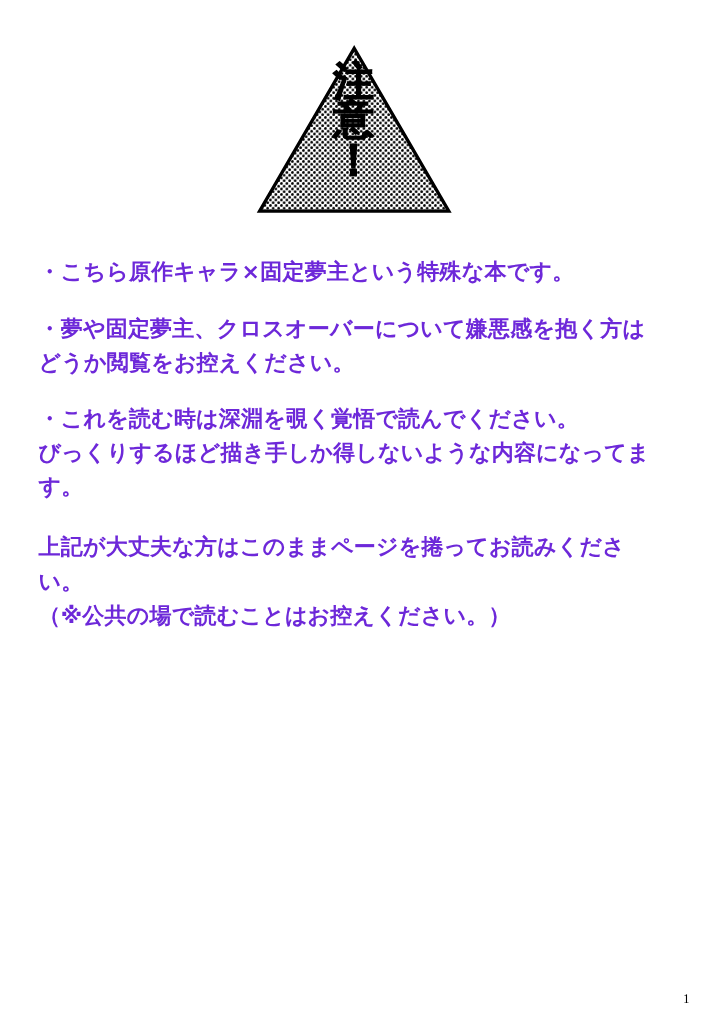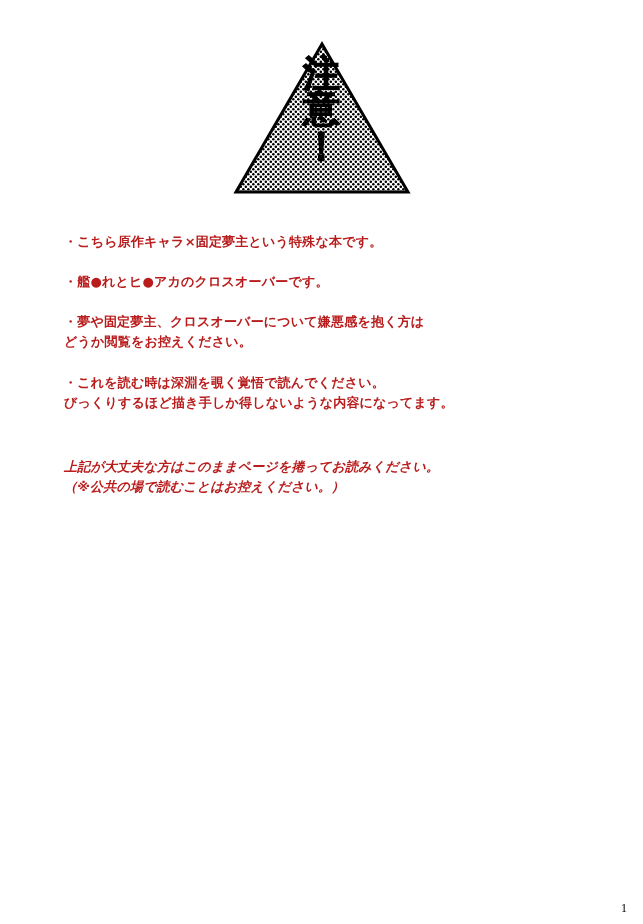--- a/index.html
+++ b/index.html
@@ -60,40 +60,39 @@
   }
   .warning-text .bang {
     font-size: 40px;
     line-height: 0.9;
     margin-top: 2px;
   }
 
   
   .body-text {
     position: absolute;
-    left: 64px;
+    left: 35px;
     top: 232px;
     width: 560px;
     font-family: "DejaVu Sans", "Liberation Sans", sans-serif;
     font-weight: bold;
-    font-size: 13px;
+    font-size: 20px;
     line-height: 1.55;
-    color: #b91c1c;
+    color: #6d28d9;
     letter-spacing: 0.2px;
   }
   .para {
     margin: 0 0 20px 0;
     white-space: pre-line;
   }
   .para.gap-big {
-    margin-bottom: 44px;
+    margin-bottom: 24px;
   }
   .para.gap-huge {
     margin-bottom: 56px;
-    font-style: italic;
   }
 
   
   .page-number {
     position: absolute;
     right: 16px;
     bottom: 8px;
     font-family: "Liberation Serif", serif;
     font-size: 12px;
     color: #000;
@@ -119,21 +118,20 @@
       <div class="warning-text">
         <span>注</span>
         <span>意</span>
         <span class="bang">！</span>
       </div>
     </div>
   </div>
 
   <div class="body-text">
     <p class="para">・こちら原作キャラ×固定夢主という特殊な本です。</p>
-    <p class="para">・艦●れとヒ●アカのクロスオーバーです。</p>
     <p class="para">・夢や固定夢主、クロスオーバーについて嫌悪感を抱く方は
 どうか閲覧をお控えください。</p>
     <p class="para gap-big">・これを読む時は深淵を覗く覚悟で読んでください。
 びっくりするほど描き手しか得しないような内容になってます。</p>
     <p class="para gap-huge">上記が大丈夫な方はこのままページを捲ってお読みください。
 （※公共の場で読むことはお控えください。）</p>
   </div>
 
   <div class="page-number">1</div>
 

